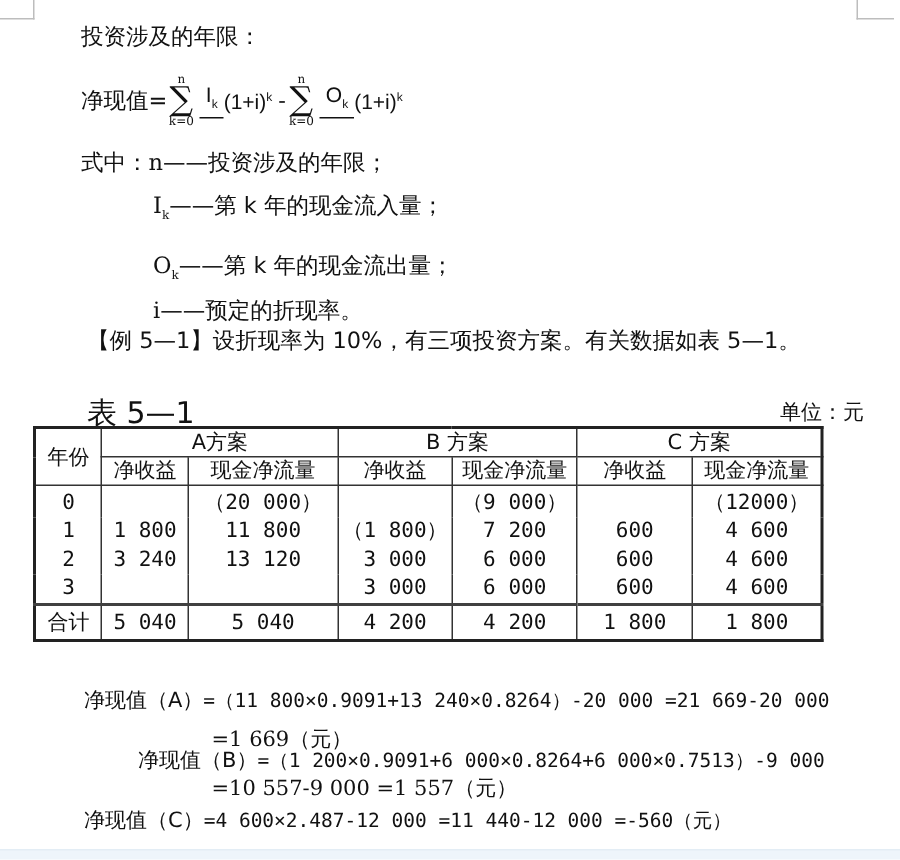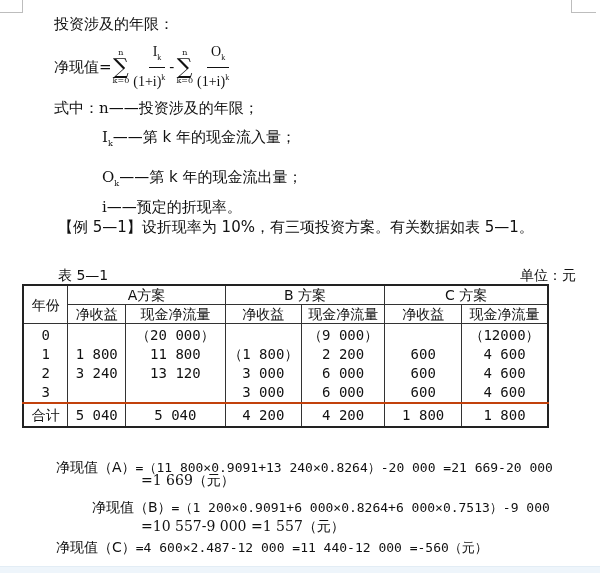--- a/index.html
+++ b/index.html
@@ -51,41 +51,41 @@
       display: inline-flex;
       flex-direction: column;
       align-items: center;
       margin: 0 1px;
       line-height: 1;
     }
     .sum .lim { font-size: 8px; font-family: "DejaVu Serif", serif; }
     .sum .sig { font-size: 22px; line-height: 20px; }
     .frac {
       display: inline-flex;
-      flex-direction: column;
-      align-items: flex-end;
+      flex-direction: row;
+      align-items: flex-start;
       margin: 0 3px;
-      font-family: Liberation Serif, serif;
+      font-family: Liberation Sans, sans-serif;
     }
     .frac .num {
       font-size: 14px;
       padding: 0 4px 1px 4px;
       border-bottom: 1px solid #111;
       line-height: 16px;
     }
     .frac .den {
       font-size: 14px;
       line-height: 18px;
       padding-top: 1px;
     }
     sub, sup { font-size: 8px; }
     .minus { margin: 0 1px; }
 
     
-    .caption-left { left: 58px; top: 266px; font-size: 14px; }
+    .caption-left { left: 58px; top: 266px; font-size: 20px; }
     .caption-right { left: 520px; top: 266px; font-size: 14px; }
     table.data {
       position: absolute;
       left: 22px;
       top: 284px;
       width: 527px;
       border-collapse: collapse;
       border: 2px solid #222;
       font-size: 14px;
       font-family: "DejaVu Sans Mono", "Liberation Mono", monospace;
@@ -101,21 +101,21 @@
     table.data th.hcn, table.data td.hcn {
       font-family: "DejaVu Sans", "Liberation Sans", sans-serif;
     }
     table.data tr.body-row td {
       border-top: none;
       border-bottom: none;
       height: 19px;
       line-height: 19px;
     }
     table.data tr.body-first td { border-top: 1px solid #333; padding-top: 2px; }
-    table.data tr.total-row td { border-top: 2px solid #c2410c; height: 22px; }
+    table.data tr.total-row td { border-top: 2px solid #404040; height: 22px; }
     table.data col.c0 { width: 48px; }
     table.data col.c1 { width: 61px; }
     table.data col.c2 { width: 106px; }
     table.data col.c3 { width: 80px; }
     table.data col.c4 { width: 88px; }
     table.data col.c5 { width: 82px; }
     table.data col.c6 { width: 88px; }
 
     .calc { font-size: 14px; line-height: 18px; }
     .calc .mono { font-family: "DejaVu Sans Mono", "Liberation Mono", monospace; font-size: 13px; }
@@ -201,21 +201,21 @@
     <td></td>
     <td>（9 000）</td>
     <td></td>
     <td>（12000）</td>
   </tr>
   <tr class="body-row">
     <td>1</td>
     <td>1 800</td>
     <td>11 800</td>
     <td>（1 800）</td>
-    <td>2 200</td>
+    <td>7 200</td>
     <td>600</td>
     <td>4 600</td>
   </tr>
   <tr class="body-row">
     <td>2</td>
     <td>3 240</td>
     <td>13 120</td>
     <td>3 000</td>
     <td>6 000</td>
     <td>600</td>
@@ -238,21 +238,21 @@
     <td>4 200</td>
     <td>1 800</td>
     <td>1 800</td>
   </tr>
 </tbody>
   </table>
 
 <div class="line calc" style="left:56px; top:458px;">
   <span class="cn">净现值（A）</span><span class="mono">=（11 800×0.9091+13 240×0.8264）-20 000 =21 669-20 000</span>
 </div>
-<div class="line calc mono" style="left:141px; top:471px;">=1 669（元）</div>
+<div class="line calc mono" style="left:141px; top:484px;">=1 669（元）</div>
 
 <div class="line calc" style="left:56px; top:498px;margin-left:36px;">
   <span class="cn">净现值（B）</span><span class="mono">=（1 200×0.9091+6 000×0.8264+6 000×0.7513）-9 000</span>
 </div>
 <div class="line calc mono" style="left:141px; top:517px;">=10 557-9 000 =1 557（元）</div>
 
 <div class="line calc" style="left:56px; top:538px;">
   <span class="cn">净现值（C）</span><span class="mono">=4 600×2.487-12 000 =11 440-12 000 =-560（元）</span>
 </div>
 

